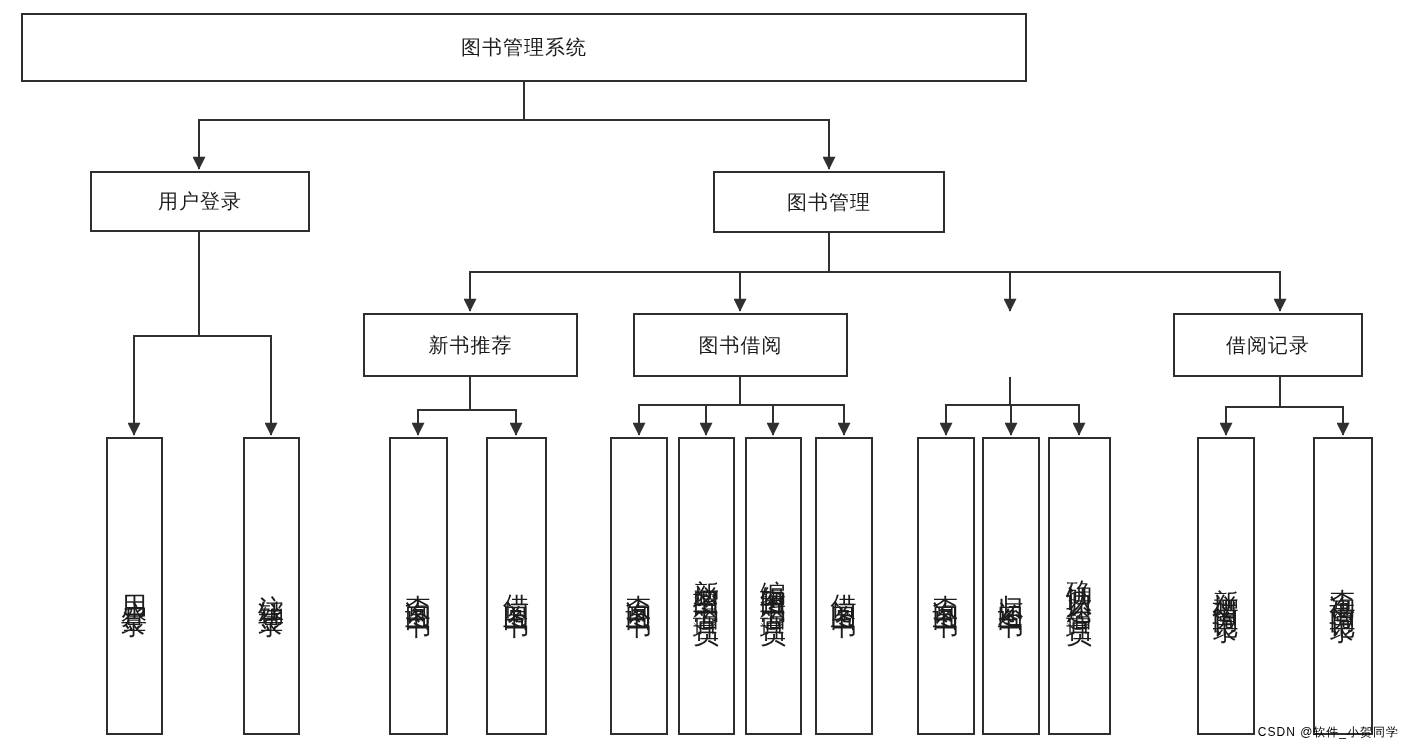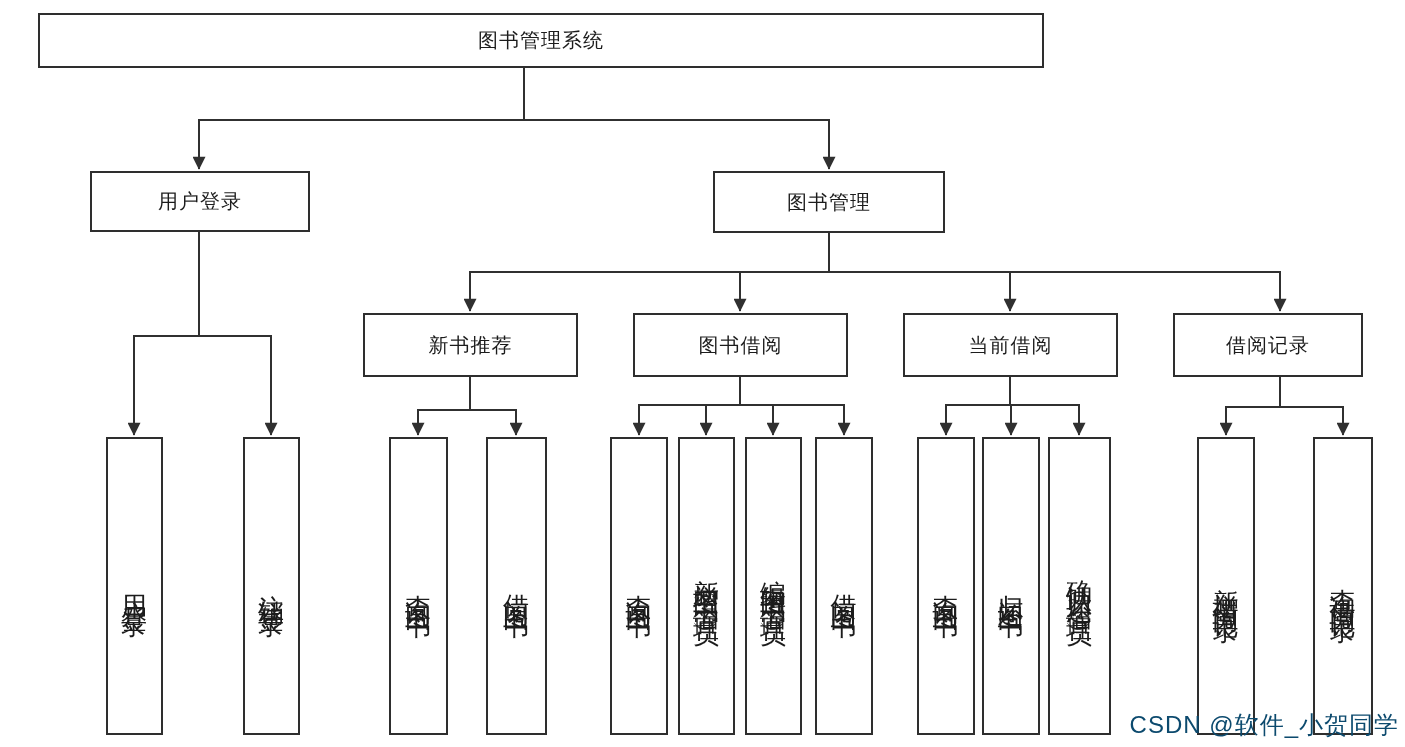--- a/index.html
+++ b/index.html
@@ -21,21 +21,21 @@
     display:flex;align-items:center;justify-content:center;
     box-sizing:border-box;top:437px;height:298px;
   }
   .vbox .vtext{
     writing-mode:vertical-rl;text-orientation:mixed;
     font-size:26px;letter-spacing:6px;line-height:1;
     color:#1c1c1c;white-space:nowrap;
   }
   .watermark{
     position:absolute;right:6px;bottom:6px;
-    font-size:24px;color:#0c4a6e;letter-spacing:1px;z-index:5;
+    font-size:12px;color:#000000;letter-spacing:1px;z-index:5;
   }
 </style>
 </head>
 <body>
 
 <div id="stage">
 
   <svg class="wires" viewBox="0 0 1405 747" aria-hidden="true">
     <defs>
       <marker id="arrowhead" viewBox="0 0 10 10" refX="9.5" refY="5" markerWidth="11" markerHeight="6.5" orient="auto">
@@ -70,28 +70,27 @@
     <path class="ln" d="M1010,377 V406 M945,405 H1080"></path>
     <line class="ln ar" x1="946" y1="404" x2="946" y2="435"></line>
     <line class="ln ar" x1="1011" y1="404" x2="1011" y2="435"></line>
     <line class="ln ar" x1="1079" y1="404" x2="1079" y2="435"></line>
 
     <path class="ln" d="M1280,377 V408 M1225,407 H1344"></path>
     <line class="ln ar" x1="1226" y1="406" x2="1226" y2="435"></line>
     <line class="ln ar" x1="1343" y1="406" x2="1343" y2="435"></line>
   </svg>
 
-  <div class="hbox" style="left:38px;top:13px;width:1006px;height:55px">图书管理系统</div>
+  <div class="hbox" style="left:21px;top:13px;width:1006px;height:69px">图书管理系统</div>
 
   <div class="hbox" style="left:90px;top:171px;width:220px;height:61px">用户登录</div>
   <div class="hbox" style="left:713px;top:171px;width:232px;height:62px">图书管理</div>
 
   <div class="hbox" style="left:363px;top:313px;width:215px;height:64px">新书推荐</div>
   <div class="hbox" style="left:633px;top:313px;width:215px;height:64px">图书借阅</div>
-  <div class="hbox" style="left:903px;top:313px;width:215px;height:64px">当前借阅</div>
   <div class="hbox" style="left:1173px;top:313px;width:190px;height:64px">借阅记录</div>
 
   <div class="vbox" style="left:106px;width:57px">
     <span class="vtext">用户登录</span>
   </div>
   <div class="vbox" style="left:243px;width:57px">
     <span class="vtext">注销登录</span>
   </div>
 
   <div class="vbox" style="left:389px;width:59px">

